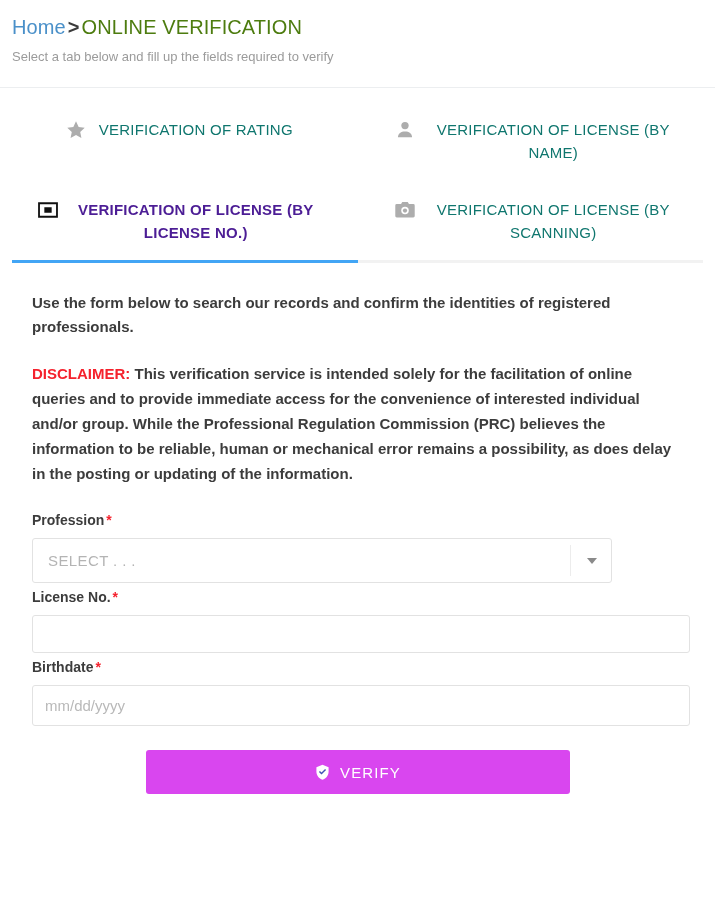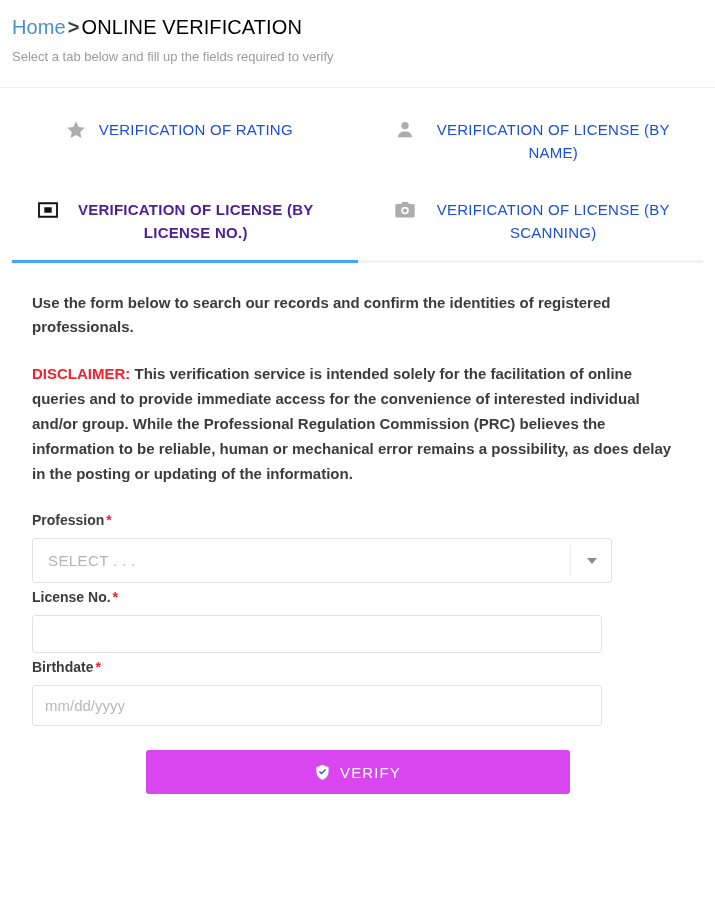--- a/index.html
+++ b/index.html
@@ -36,21 +36,21 @@
   .breadcrumb .crumb-home {
     color: #4a90c9;
     font-weight: 400;
   }
   .breadcrumb .crumb-sep {
     color: #3b3b3b;
     font-weight: 700;
     padding: 0 2px;
   }
   .breadcrumb .crumb-current {
-    color: #000000;
+    color: #4d7c0f;
     font-weight: 400;
   }
   .subtitle {
     margin-top: 8px;
     font-size: 13px;
     line-height: 18px;
     color: #9b9b9b;
     font-weight: 400;
   }
 
@@ -84,21 +84,21 @@
     display: flex;
     align-items: center;
     justify-content: center;
     margin-top: 1px;
   }
   .tab .tab-icon svg { display: block; }
   .tab .tab-label {
     font-size: 15px;
     line-height: 23px;
     letter-spacing: 0.25px;
-    color: #1d4ed8;
+    color: #0f766e;
     font-weight: 400;
     text-align: center;
     max-width: 250px;
   }
   .tab.active .tab-label {
     color: #4c1d95;
     font-weight: 700;
   }
   .tab.active .tab-icon svg { fill: #111; }
 
@@ -181,21 +181,21 @@
     top: 50%;
     transform: translateY(-50%);
     width: 0;
     height: 0;
     border-left: 5px solid transparent;
     border-right: 5px solid transparent;
     border-top: 6px solid #8a8a8a;
   }
 
   .text-input {
-    width: 570px;
+    width: 658px;
     height: 38px;
     border: 1px solid #e2e2e2;
     border-radius: 3px;
     background: #fff;
     font-family: "Liberation Sans", sans-serif;
     font-size: 15px;
     color: #b91c1c;
     padding: 0 12px;
     outline: none;
   }

